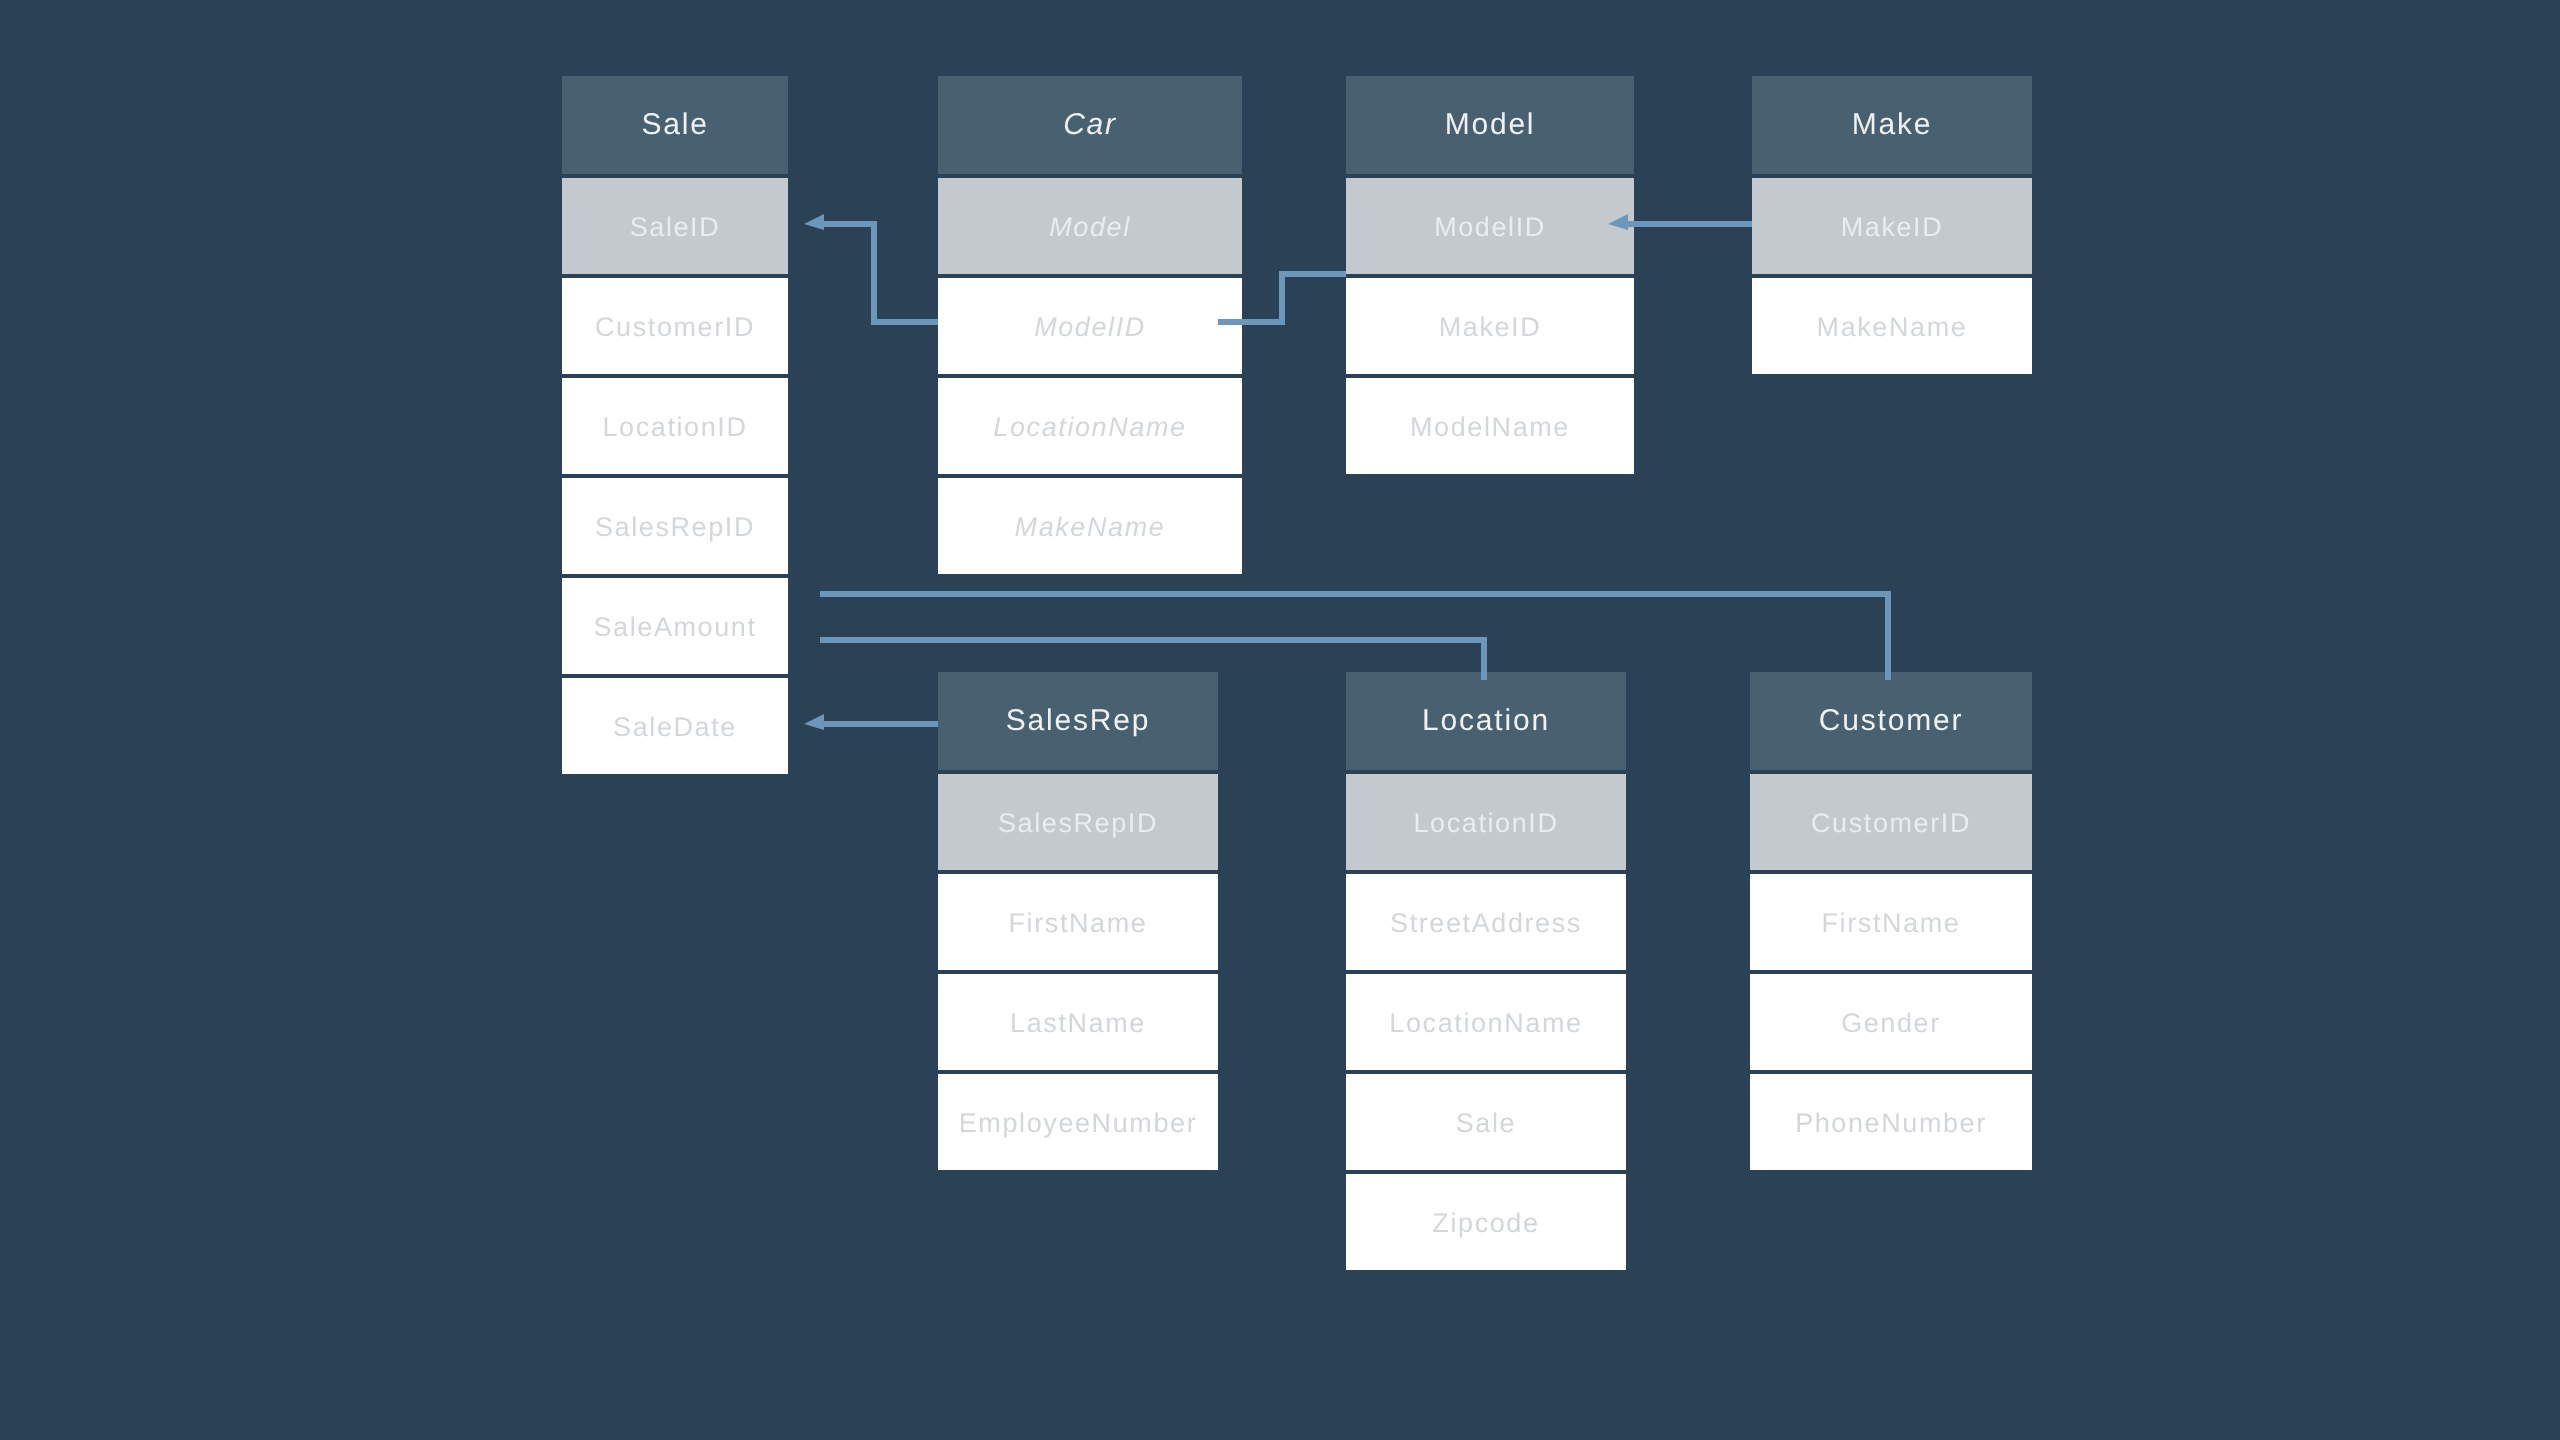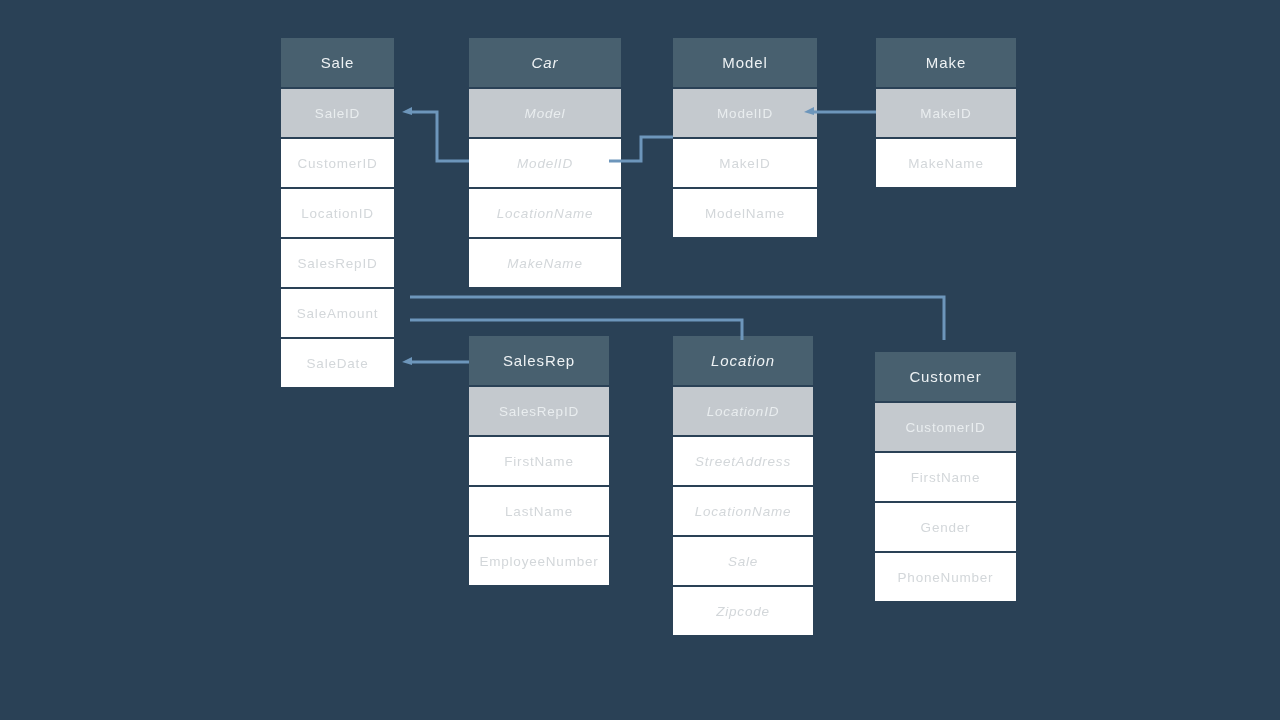--- a/index.html
+++ b/index.html
@@ -98,28 +98,28 @@
       <div class="trow pk">MakeID</div>
       <div class="trow">MakeName</div>
     </div>
     <div class="table" style="left: 469px; top: 336px; width: 140px;">
       <div class="thead">SalesRep</div>
       <div class="trow pk">SalesRepID</div>
       <div class="trow">FirstName</div>
       <div class="trow">LastName</div>
       <div class="trow">EmployeeNumber</div>
     </div>
-    <div class="table" style="left: 673px; top: 336px; width: 140px; font-style: italic;">
+    <div class="table" style="left: 673px; top: 336px; width: 140px;">
       <div class="thead">Location</div>
       <div class="trow pk">LocationID</div>
       <div class="trow">StreetAddress</div>
       <div class="trow">LocationName</div>
       <div class="trow">Sale</div>
       <div class="trow">Zipcode</div>
     </div>
-    <div class="table" style="left: 875px; top: 336px; width: 141px; margin-top: 16px;">
+    <div class="table" style="left: 875px; top: 336px; width: 141px;">
       <div class="thead">Customer</div>
       <div class="trow pk">CustomerID</div>
       <div class="trow">FirstName</div>
       <div class="trow">Gender</div>
       <div class="trow">PhoneNumber</div>
     </div>
   </div>
 
 </body></html>

